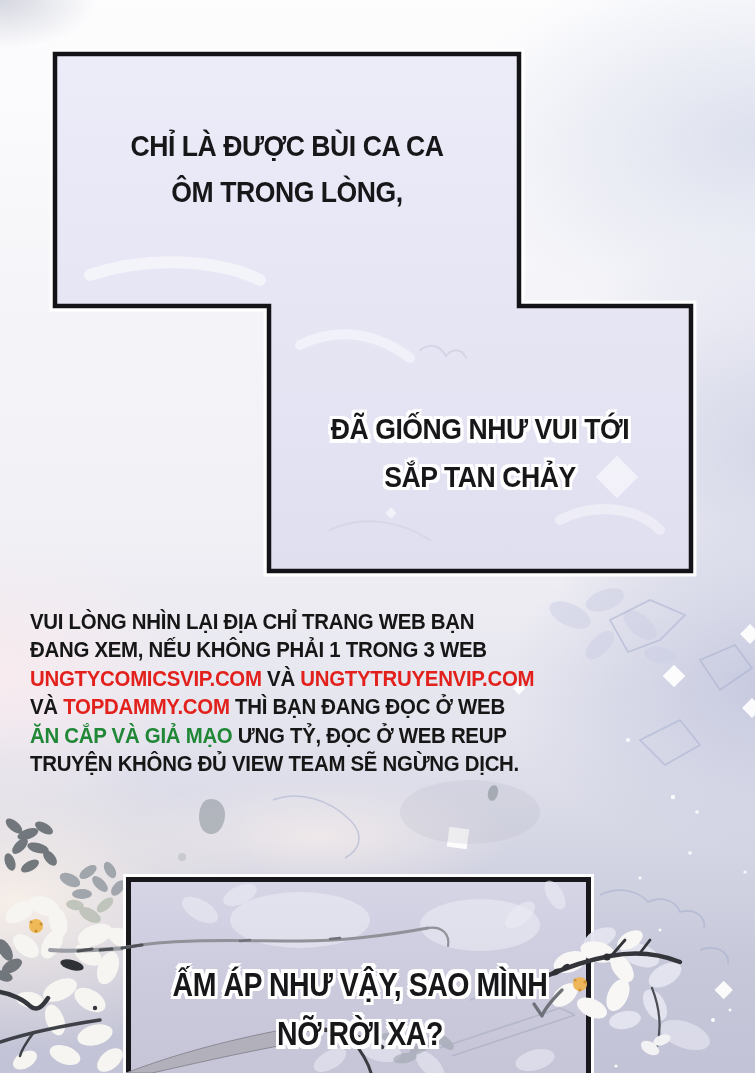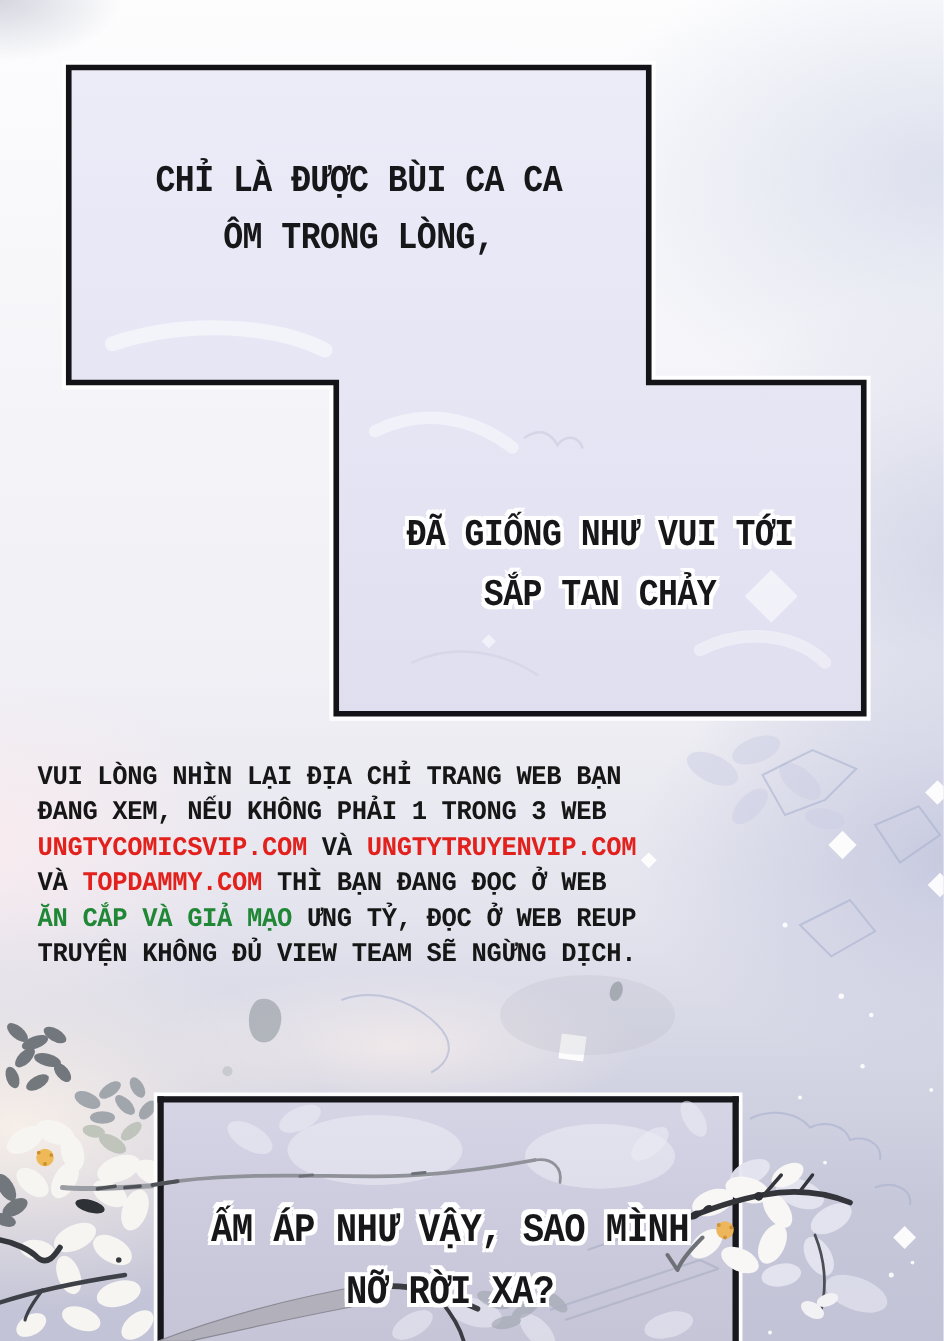--- a/index.html
+++ b/index.html
@@ -1,18 +1,18 @@
 <!DOCTYPE html>
 <html><head>
 <meta charset="utf-8">
 <style>
   html,body{margin:0;padding:0;background:#ffffff;}
   .page{
     position:relative; width:755px; height:1073px; overflow:hidden;
-    font-family:Liberation Mono, monospace;
+    font-family:Liberation Sans, sans-serif;
     background:
       radial-gradient(140px 70px at 0% 0%, rgba(180,183,199,.55), transparent 70%),
       radial-gradient(420px 260px at 100% 13%, rgba(216,220,235,.85), transparent 72%),
       radial-gradient(380px 300px at 104% 42%, rgba(208,211,230,.9), transparent 75%),
       radial-gradient(340px 220px at 102% 64%, rgba(196,199,222,.95), transparent 78%),
       radial-gradient(300px 180px at -2% 63%, rgba(250,236,239,.95), transparent 75%),
       radial-gradient(320px 190px at 2% 84%, rgba(250,241,233,.92), transparent 78%),
       radial-gradient(260px 80px at 42% 78%, rgba(249,240,236,.7), transparent 75%),
       linear-gradient(180deg,#fdfdfe 0%,#f5f5f9 28%,#f1f0f5 50%,#e4e4ee 68%,#d3d4e3 80%,#c6c7d9 90%,#c2c3d6 100%);
   }

